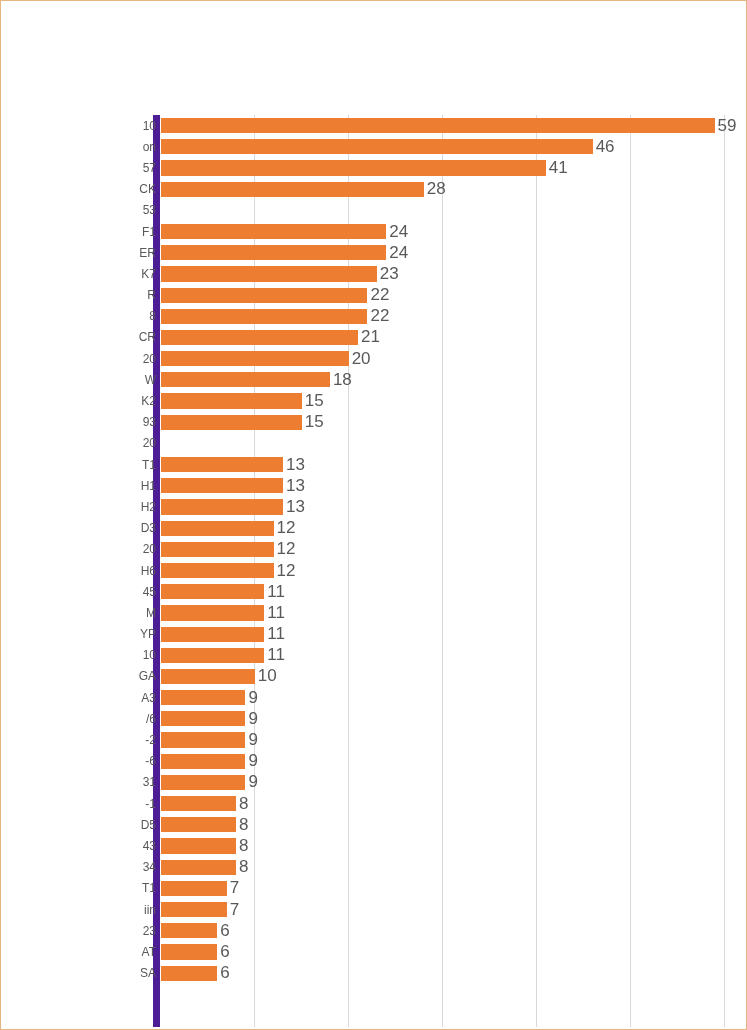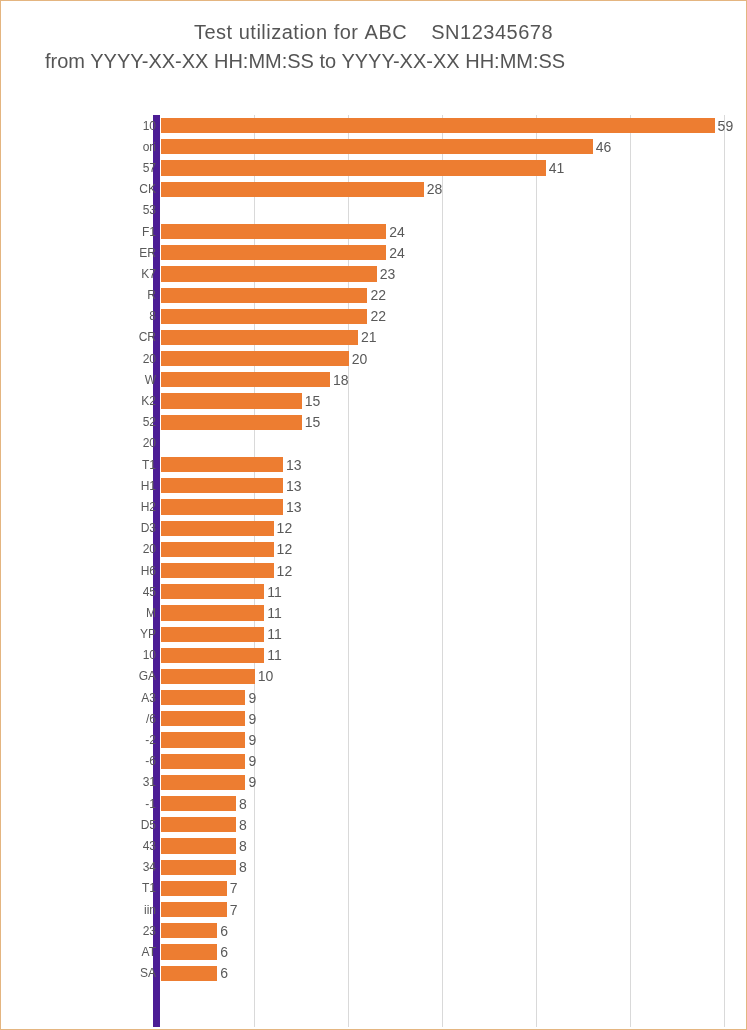--- a/index.html
+++ b/index.html
@@ -97,45 +97,30 @@
       position: absolute;
       left: 0;
       top: 0;
       bottom: 0;
       background: #ED7D31;
     }
     .val {
       position: absolute;
       top: 50%;
       transform: translateY(-50%);
-      font-size: 14px;
+      font-size: 17px;
       color: #595959;
       margin-left: 3px;
       white-space: nowrap;
     }
   </style>
 </head>
 <body>
 
 <div class="outer">
-  <div class="title">
-    <div class="title-line1">
-      <span>Test utilization for</span>
-      <span class="title-device">ABC</span>
-      <span class="title-sn">
-        <span>SN</span><span>12345678</span>
-      </span>
-    </div>
-    <div class="title-line2">
-      <span>from</span>
-      <span>YYYY-XX-XX HH:MM:SS</span>
-      <span>to</span>
-      <span>YYYY-XX-XX HH:MM:SS</span>
-    </div>
-  </div>
   <div class="chart-wrap">
     <div class="plot-area">
       <div id="gridlines">
           <div class="gridline" style="left: 16.6667%;"></div>
           <div class="gridline" style="left: 33.3333%;"></div>
           <div class="gridline" style="left: 50%;"></div>
           <div class="gridline" style="left: 66.6667%;"></div>
           <div class="gridline" style="left: 83.3333%;"></div>
           <div class="gridline" style="left: 100%;"></div>
         </div>
@@ -228,21 +213,21 @@
             </div>
           </div>
           <div class="row">
             <div class="cat">K2</div>
             <div class="barcell">
               <div class="bar" style="width: 25%;"></div>
               <div class="val" style="left: 25%;">15</div>
             </div>
           </div>
           <div class="row">
-            <div class="cat">52</div>
+            <div class="cat">93</div>
             <div class="barcell">
               <div class="bar" style="width: 25%;"></div>
               <div class="val" style="left: 25%;">15</div>
             </div>
           </div>
           <div class="row">
             <div class="cat">20</div>
           </div>
           <div class="row">
             <div class="cat">T1</div>

